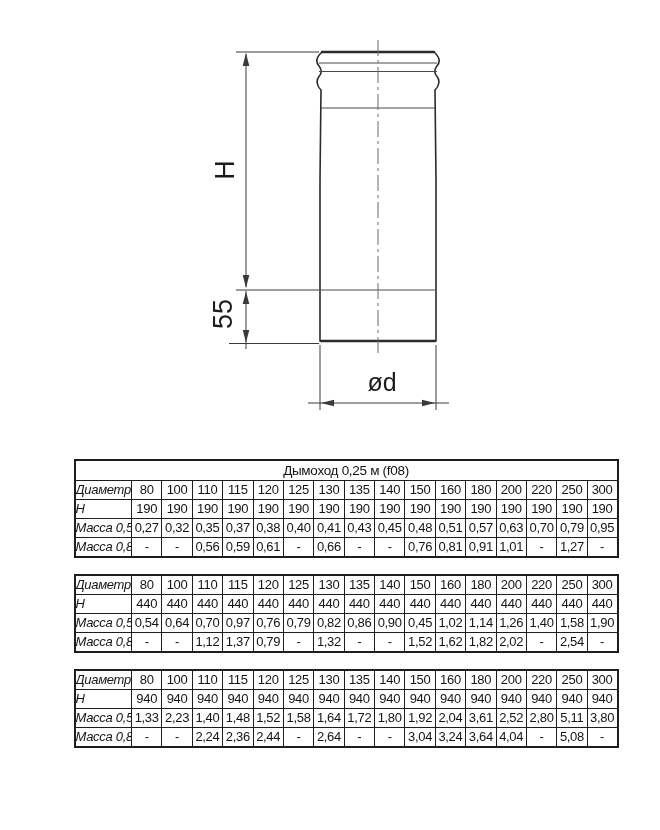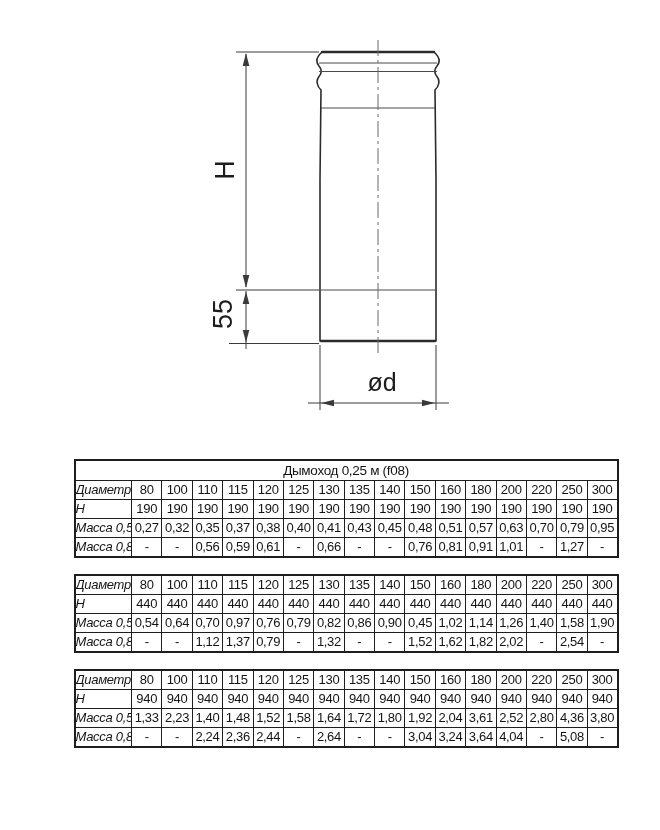--- a/index.html
+++ b/index.html
@@ -352,21 +352,21 @@
             <td>1,52</td>
             <td>1,58</td>
             <td>1,64</td>
             <td>1,72</td>
             <td>1,80</td>
             <td>1,92</td>
             <td>2,04</td>
             <td>3,61</td>
             <td>2,52</td>
             <td>2,80</td>
-            <td>4,36</td>
+            <td>5,11</td>
             <td>3,80</td>
           </tr>
           <tr>
             <td class="rowlabel">Масса 0,8</td>
             <td>-</td>
             <td>-</td>
             <td>2,24</td>
             <td>2,36</td>
             <td>2,44</td>
             <td>-</td>

